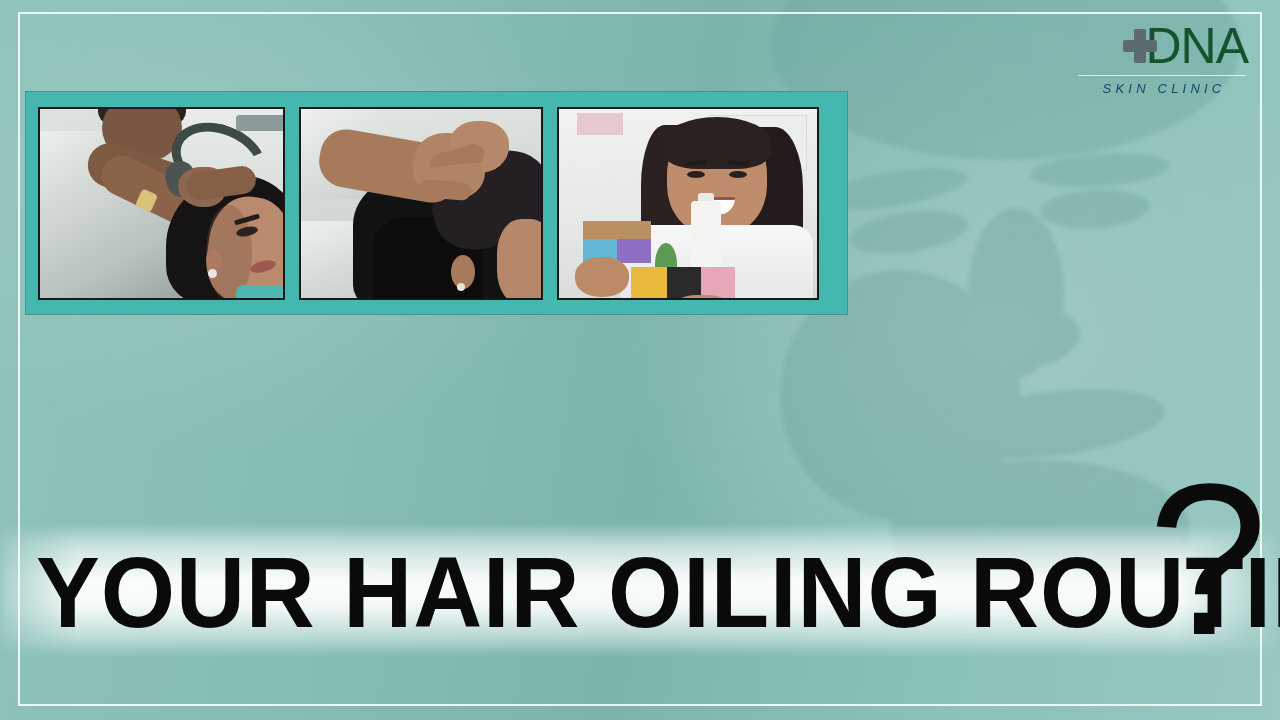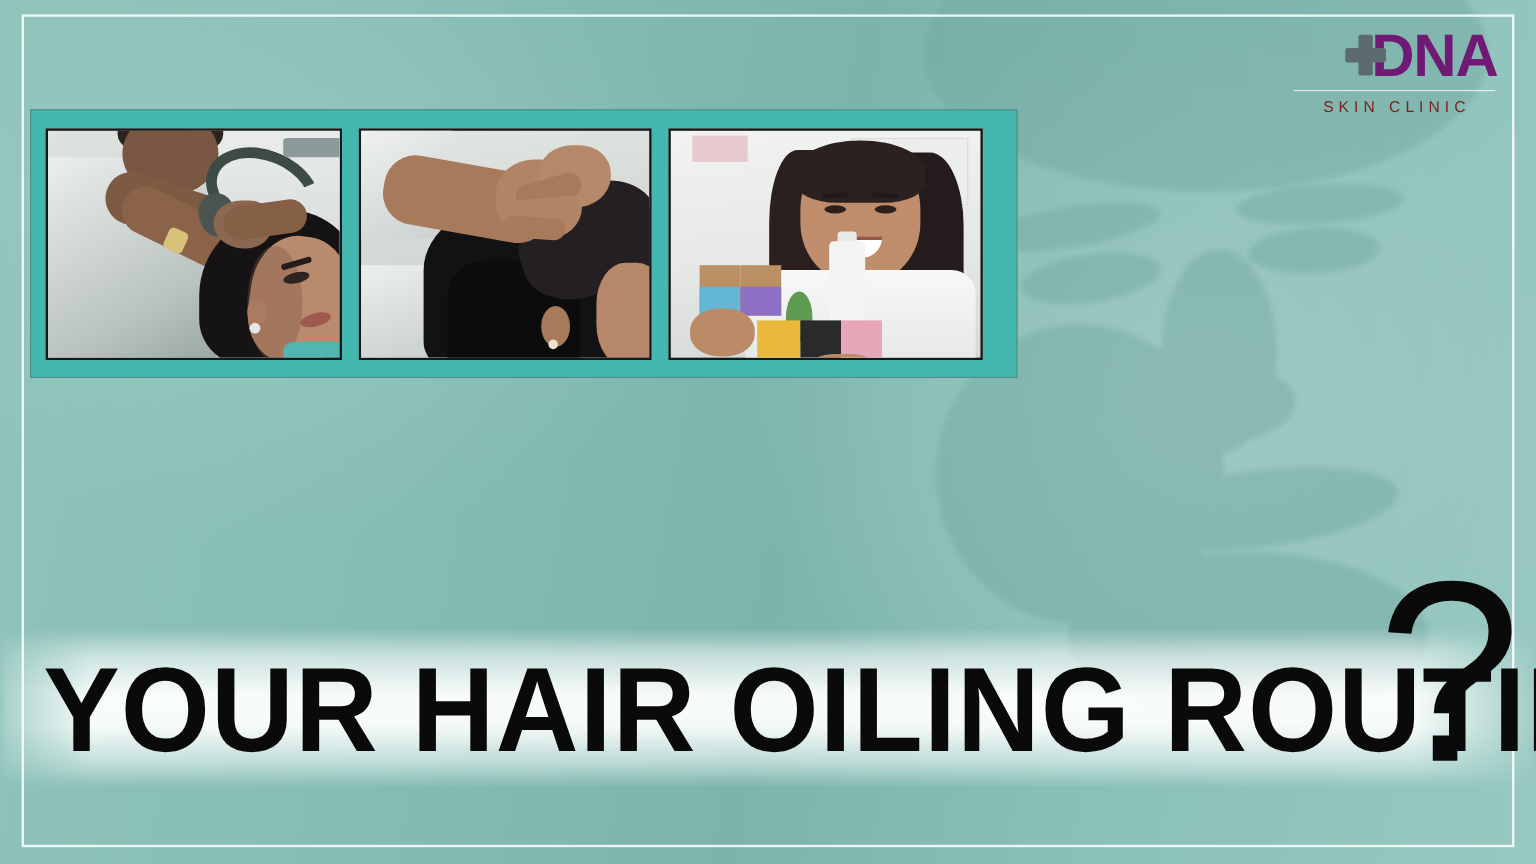--- a/index.html
+++ b/index.html
@@ -203,37 +203,38 @@
   .logo-cross::before, .logo-cross::after {
     content: "";
     position: absolute;
     background: #5d6b70;
     border-radius: 2px;
   }
   .logo-cross::before { left: 11px; top: 0; width: 12px; height: 34px; }
   .logo-cross::after  { left: 0; top: 11px; width: 34px; height: 12px; }
   .logo-dna {
     font-size: 50px;
-    font-weight: bold;
+    font-weight: normal;
     letter-spacing: -1px;
-    color: #701a75;
+    color: #14532d;
     line-height: 1;
     z-index: 1;
   }
   .logo-rule {
     height: 1px;
     background: rgba(255,255,255,.75);
     margin: 5px 2px 6px 2px;
   }
   .logo-sub {
     font-size: 13px;
     letter-spacing: 4.2px;
-    color: #7f1d1d;
+    color: #0c4a6e;
     line-height: 1;
     padding-left: 4px;
+    font-style: italic;
   }
 
   
   .title-light {
     position: absolute;
     left: 40px;
     top: 412px;
     font-size: 96px;
     font-weight: normal;
     color: #0a0a0a;

